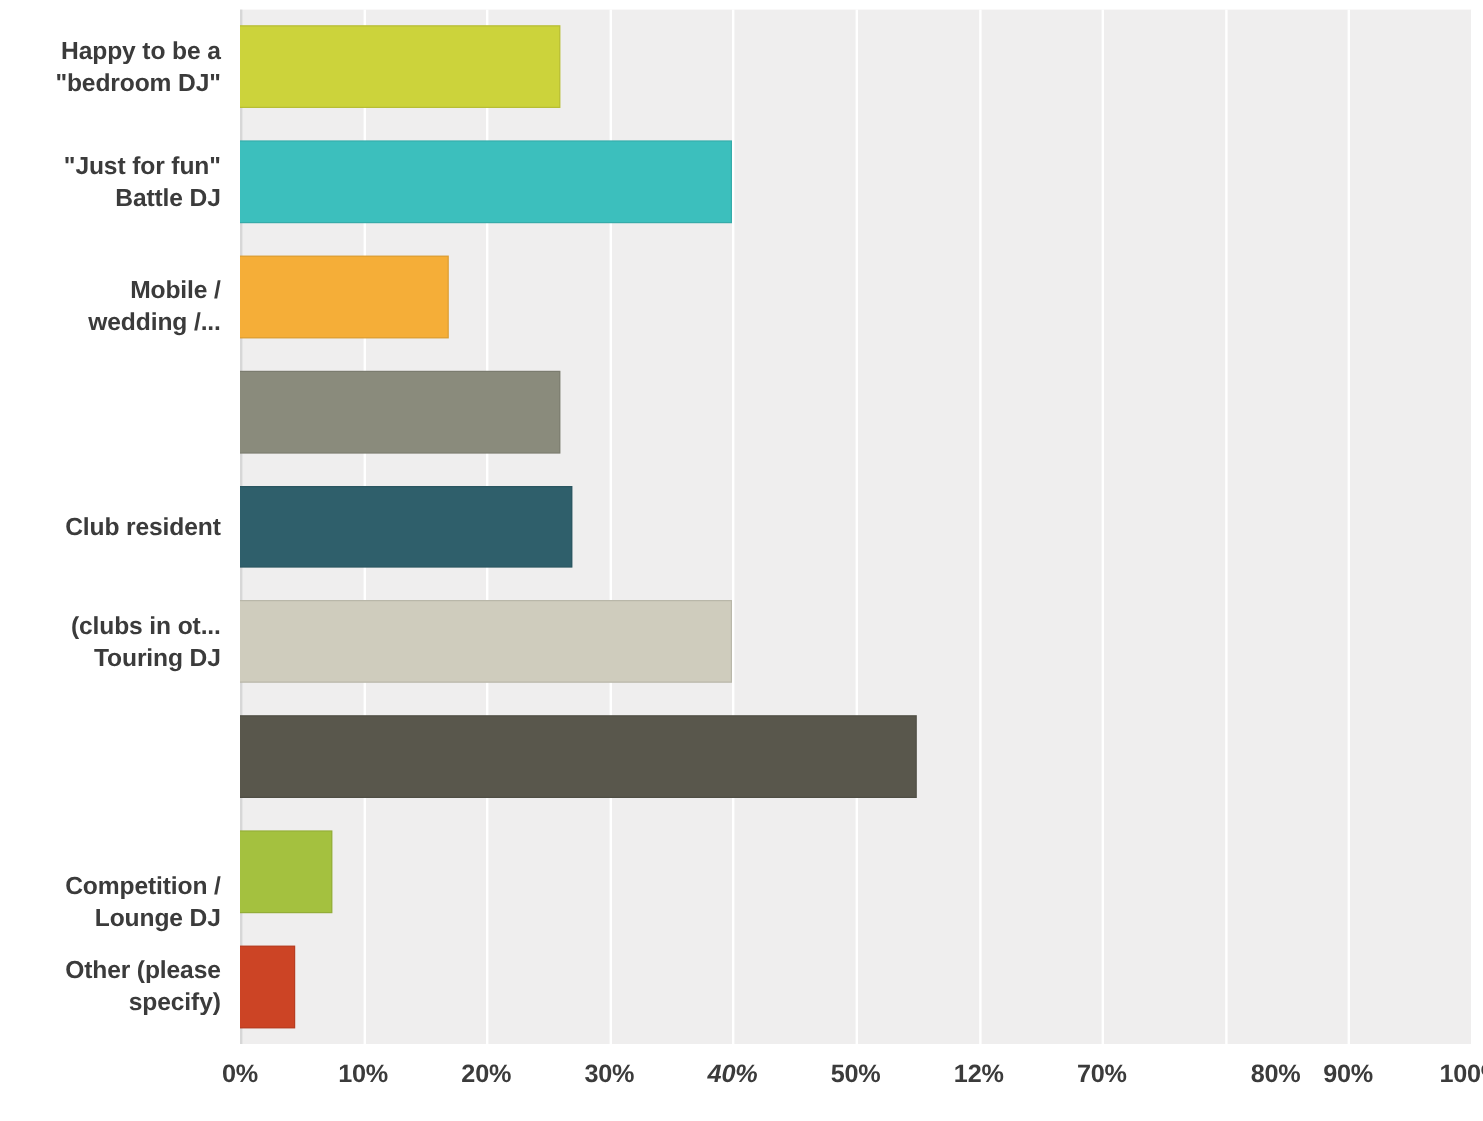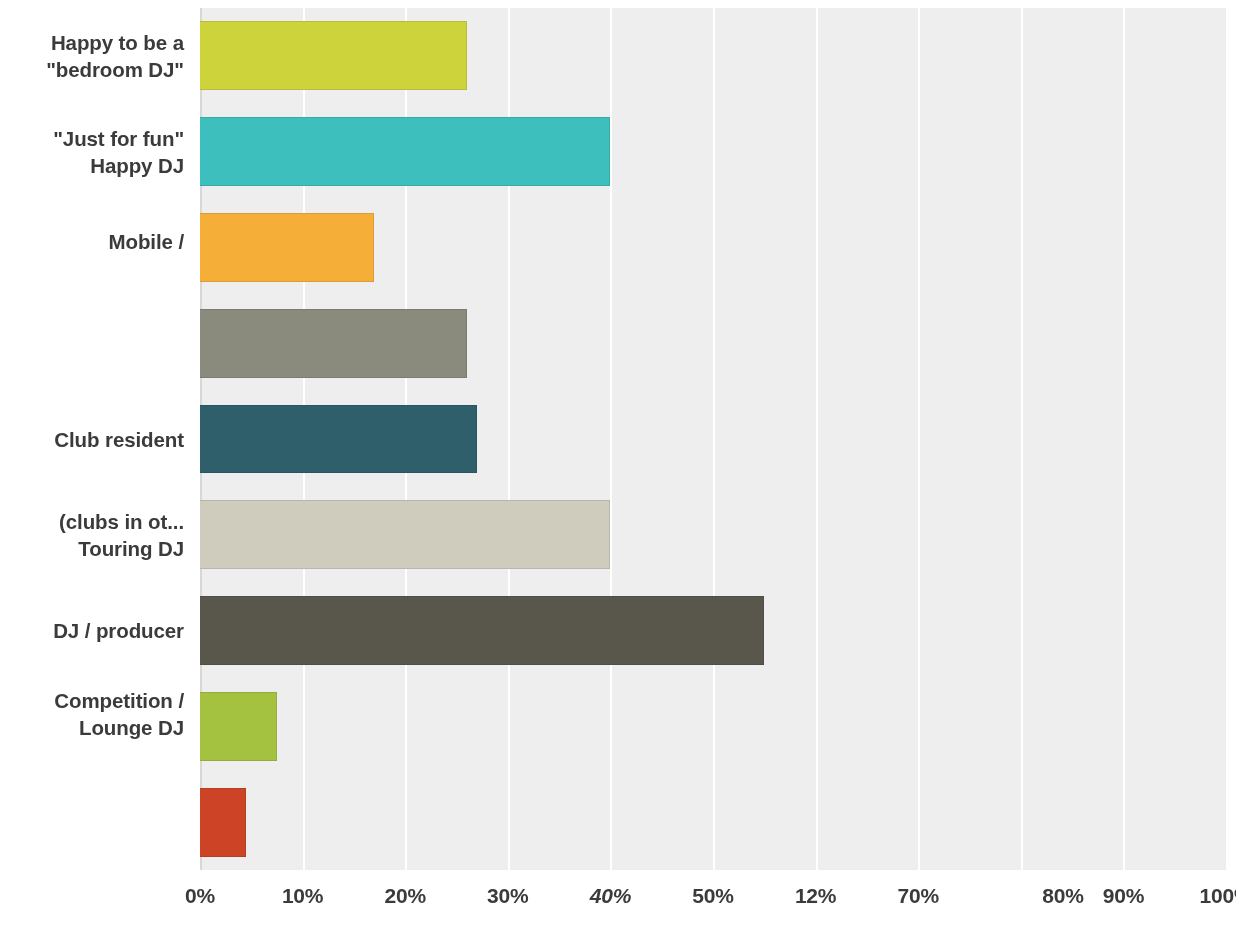--- a/index.html
+++ b/index.html
@@ -103,38 +103,40 @@
 
 <div id="chart-root">
 
   <div class="cat-labels">
       <div class="cat-label" style="top: 20.8889px;">
         <div>Happy to be a</div>
         <div>"bedroom DJ"</div>
       </div>
       <div class="cat-label" style="top: 116.667px;">
         <div>"Just for fun"</div>
-        <div>Happy DJ</div>
+        <div>Battle DJ</div>
       </div>
       <div class="cat-label" style="top: 220px;">
         <div>Mobile /</div>
+        <div>wedding /...</div>
       </div>
       <div class="cat-label" style="top: 417.5px;">
         <div>Club resident</div>
       </div>
       <div class="cat-label" style="top: 499.778px;">
         <div>(clubs in ot...</div>
         <div>Touring DJ</div>
       </div>
-      <div class="cat-label" style="top: 609.056px;">
-        <div>DJ / producer</div>
-      </div>
-      <div class="cat-label" style="top: 679px;">
+      <div class="cat-label" style="top: 717px;">
         <div>Competition /</div>
         <div>Lounge DJ</div>
+      </div>
+      <div class="cat-label" style="top: 787.111px;">
+        <div>Other (please</div>
+        <div>specify)</div>
       </div>
     </div>
 
   <div class="plot-area">
     <div class="gridlines">
         <div class="gridline zero" style="left: 0px; background: rgb(215, 215, 215);"></div>
         <div class="gridline" style="left: 102.6px; background: rgb(255, 255, 255);"></div>
         <div class="gridline" style="left: 205.2px; background: rgb(255, 255, 255);"></div>
         <div class="gridline" style="left: 307.8px; background: rgb(255, 255, 255);"></div>
         <div class="gridline" style="left: 410.4px; background: rgb(255, 255, 255);"></div>

